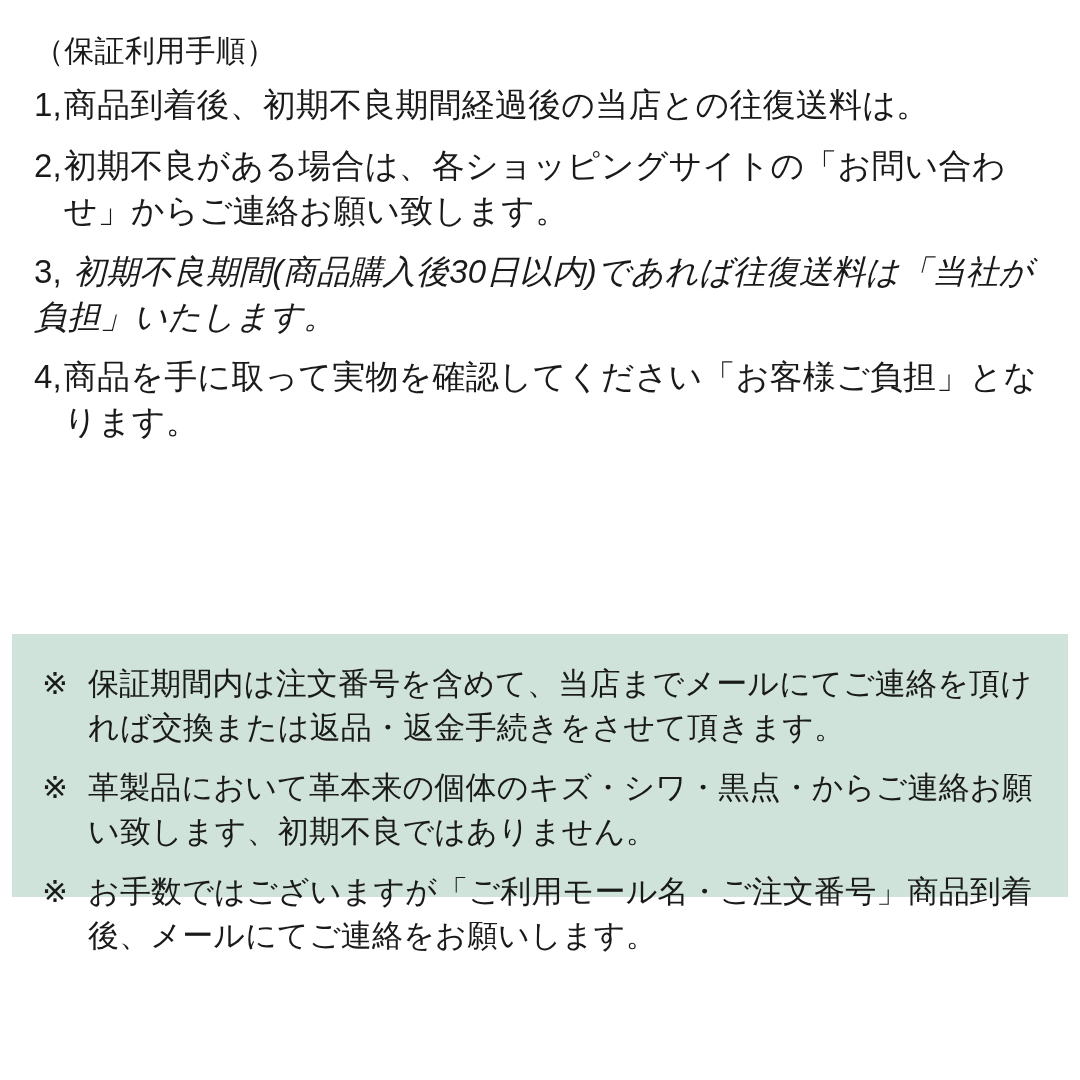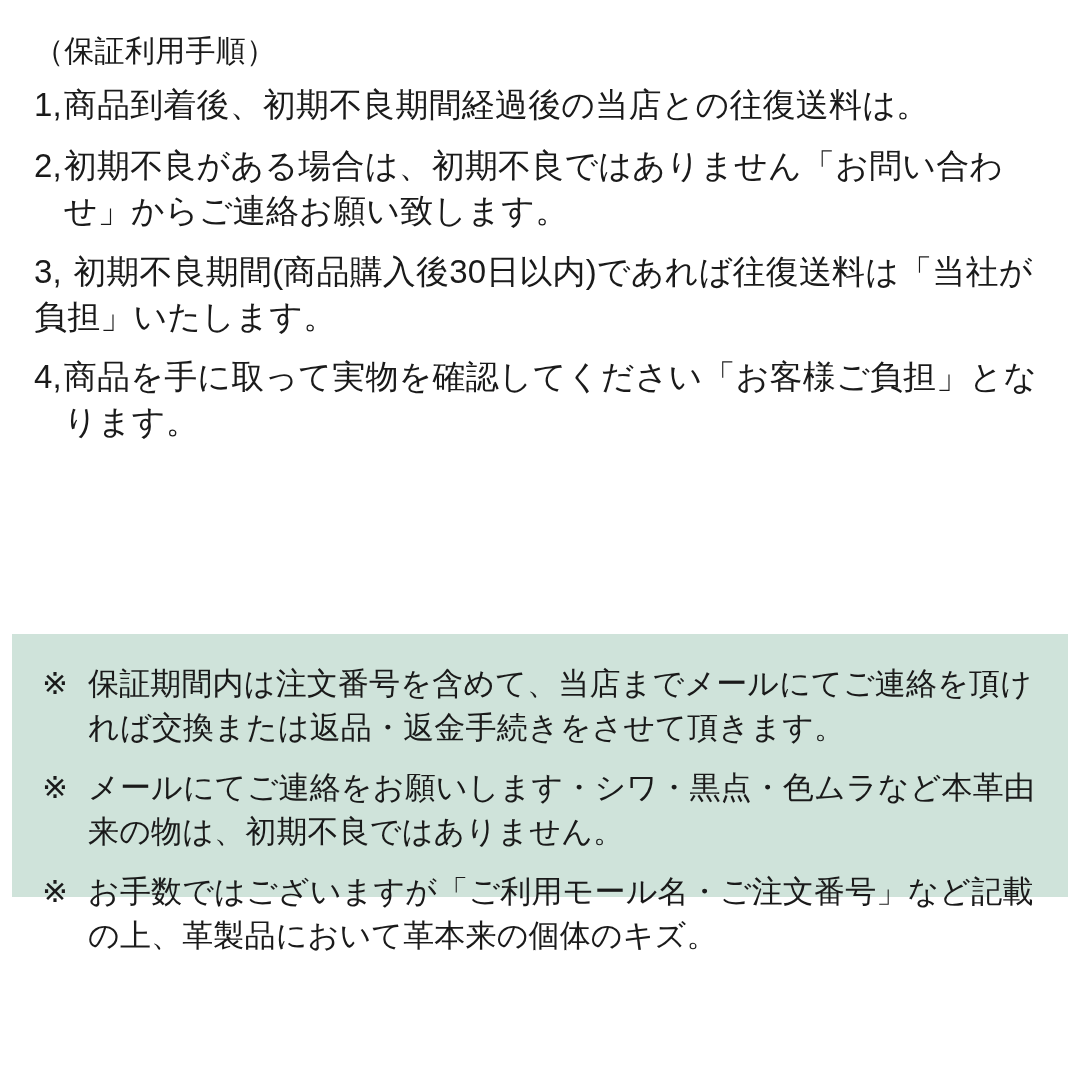--- a/index.html
+++ b/index.html
@@ -54,20 +54,21 @@
   }
   .step.no-indent {
     display: block;
   }
   .step.no-indent .step-num {
     display: inline;
     padding-right: 2px;
   }
   .step.no-indent .step-text {
     display: inline;
+    font-style: italic;
   }
 
   .note-box {
     position: absolute;
     left: 12px;
     right: 12px;
     top: 634px;
     bottom: 42px;
     background: #cfe3da;
     box-sizing: border-box;
@@ -105,42 +106,42 @@
 
   <div class="section-title">（保証利用手順）</div>
 
   <ul class="steps">
     <li class="step">
       <span class="step-num">1,</span>
       <span class="step-text">商品到着後、初期不良期間経過後の当店との往復送料は。</span>
     </li>
     <li class="step">
       <span class="step-num">2,</span>
-      <span class="step-text">初期不良がある場合は、初期不良ではありません「お問い合わせ」からご連絡お願い致します。</span>
+      <span class="step-text">初期不良がある場合は、各ショッピングサイトの「お問い合わせ」からご連絡お願い致します。</span>
     </li>
     <li class="step no-indent">
       <span class="step-num">3,</span>
       <span class="step-text">初期不良期間(商品購入後30日以内)であれば往復送料は「当社が負担」いたします。</span>
     </li>
     <li class="step">
       <span class="step-num">4,</span>
       <span class="step-text">商品を手に取って実物を確認してください「お客様ご負担」となります。</span>
     </li>
   </ul>
 
   <div class="note-box" style="background: rgb(207, 227, 218);">
     <ul class="note-list">
       <li class="note-item">
         <span class="note-mark">※</span>
         <span class="note-text">保証期間内は注文番号を含めて、当店までメールにてご連絡を頂ければ交換または返品・返金手続きをさせて頂きます。</span>
       </li>
       <li class="note-item">
         <span class="note-mark">※</span>
-        <span class="note-text">メールにてご連絡をお願いします・シワ・黒点・色ムラなど本革由来の物は、初期不良ではありません。</span>
+        <span class="note-text">革製品において革本来の個体のキズ・シワ・黒点・からご連絡お願い致します、初期不良ではありません。</span>
       </li>
       <li class="note-item">
         <span class="note-mark">※</span>
-        <span class="note-text">お手数ではございますが「ご利用モール名・ご注文番号」など記載の上、革製品において革本来の個体のキズ。</span>
+        <span class="note-text">お手数ではございますが「ご利用モール名・ご注文番号」商品到着後、メールにてご連絡をお願いします。</span>
       </li>
     </ul>
   </div>
 
 </div>
 
 </body></html>

